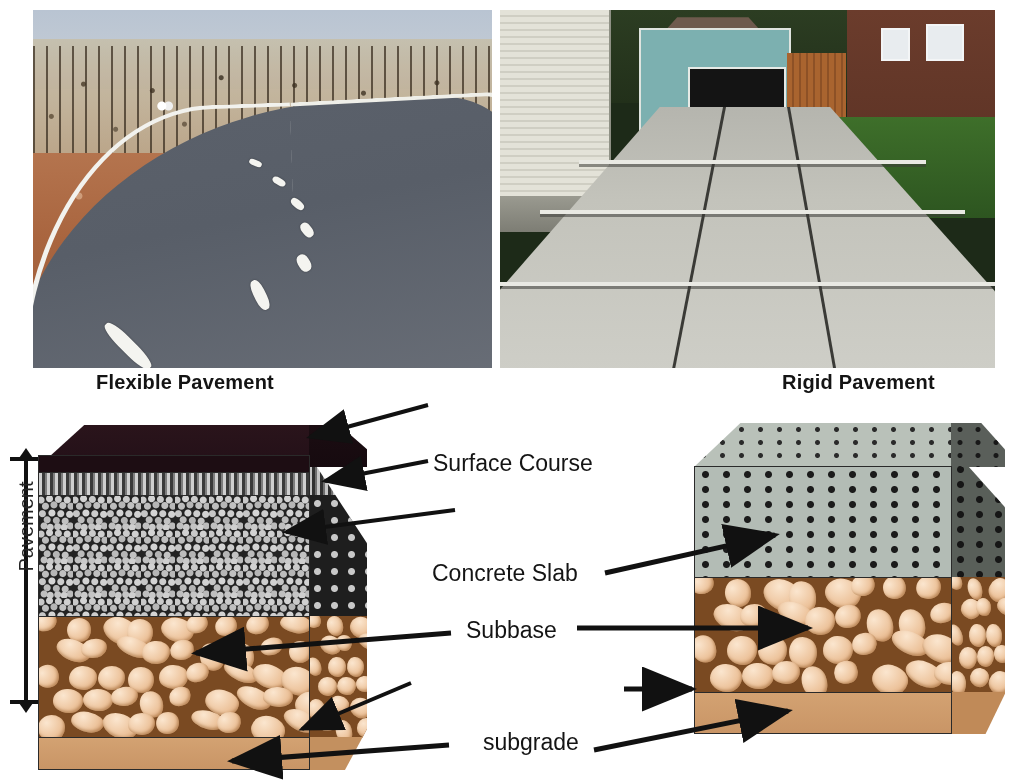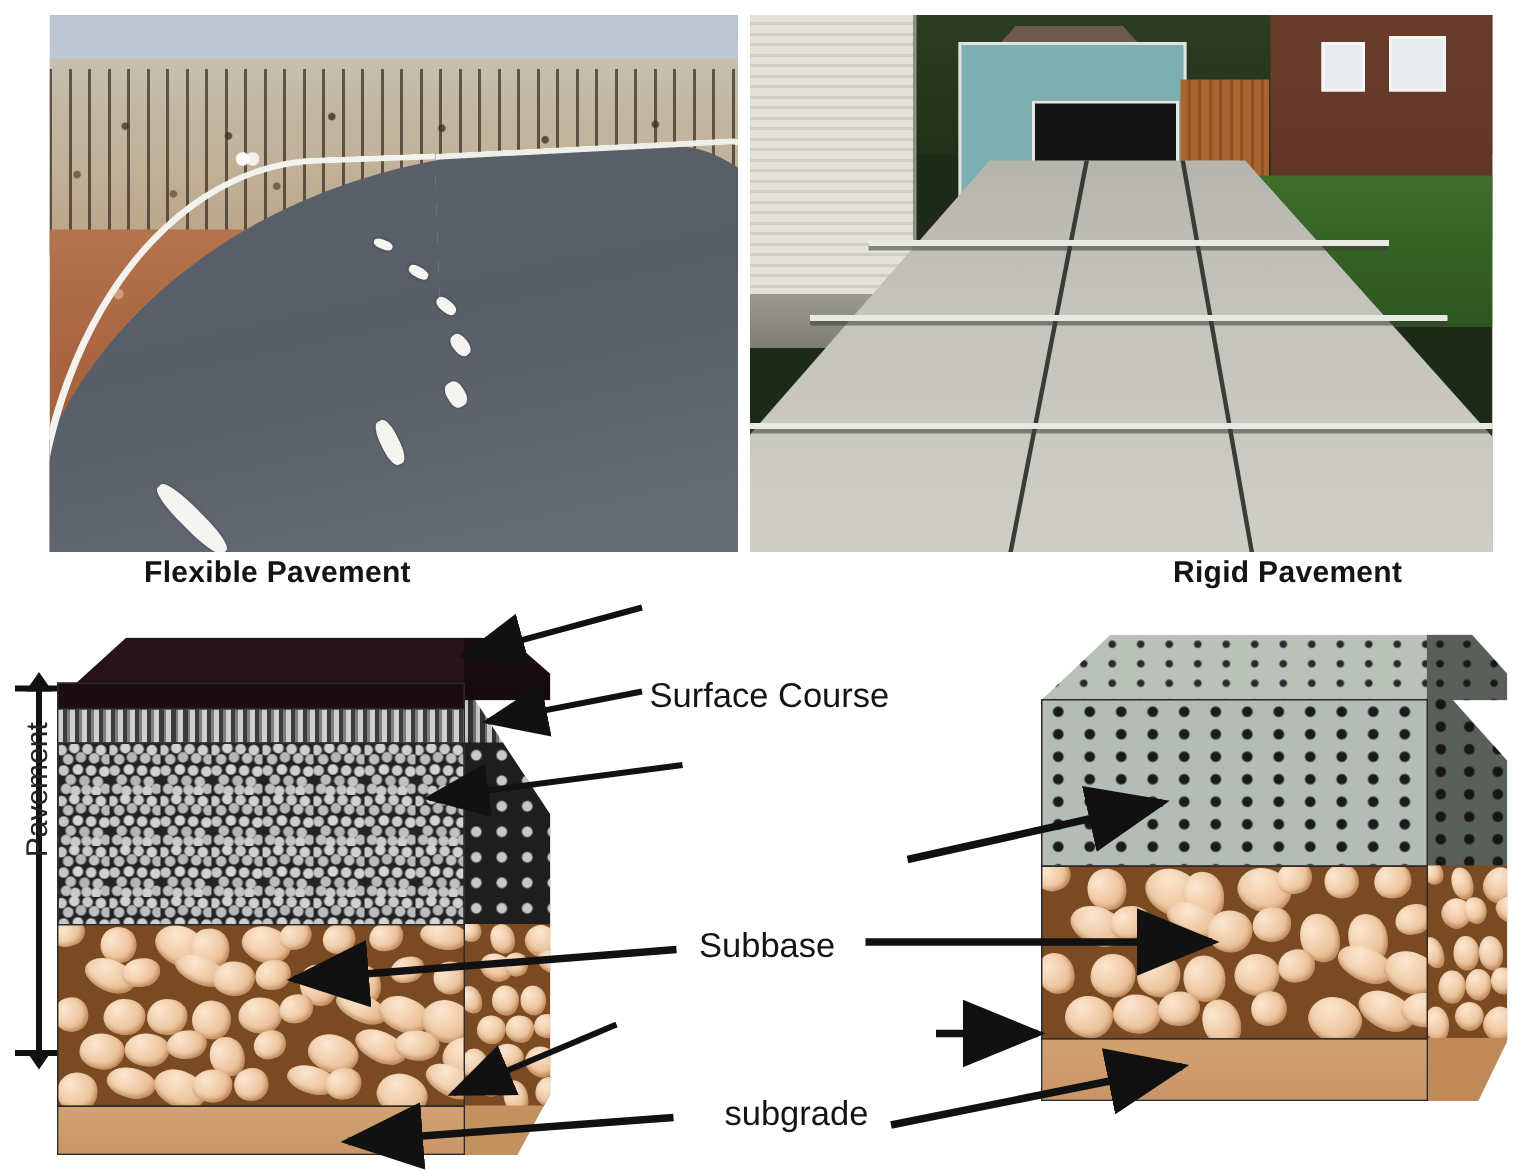--- a/index.html
+++ b/index.html
@@ -434,16 +434,17 @@
     <path d="M411,683 L302,729" stroke="#111" stroke-width="4" fill="none" marker-end="url(#ah)"></path>
 
     <path d="M624,689 L692,689" stroke="#111" stroke-width="5" fill="none" marker-end="url(#ah)"></path>
 
     <path d="M449,745 L232,761" stroke="#111" stroke-width="5" fill="none" marker-end="url(#ah)"></path>
 
     <path d="M594,750 L788,711" stroke="#111" stroke-width="5" fill="none" marker-end="url(#ah)"></path>
   </svg>
 
   <div class="lbl" style="left:433px;top:450px;">Surface Course</div>
+  <div class="lbl" style="left:432px;top:560px;">Concrete Slab</div>
   <div class="lbl" style="left:466px;top:617px;">Subbase</div>
   <div class="lbl" style="left:483px;top:729px;">subgrade</div>
 
 </div>
 
 </body></html>

